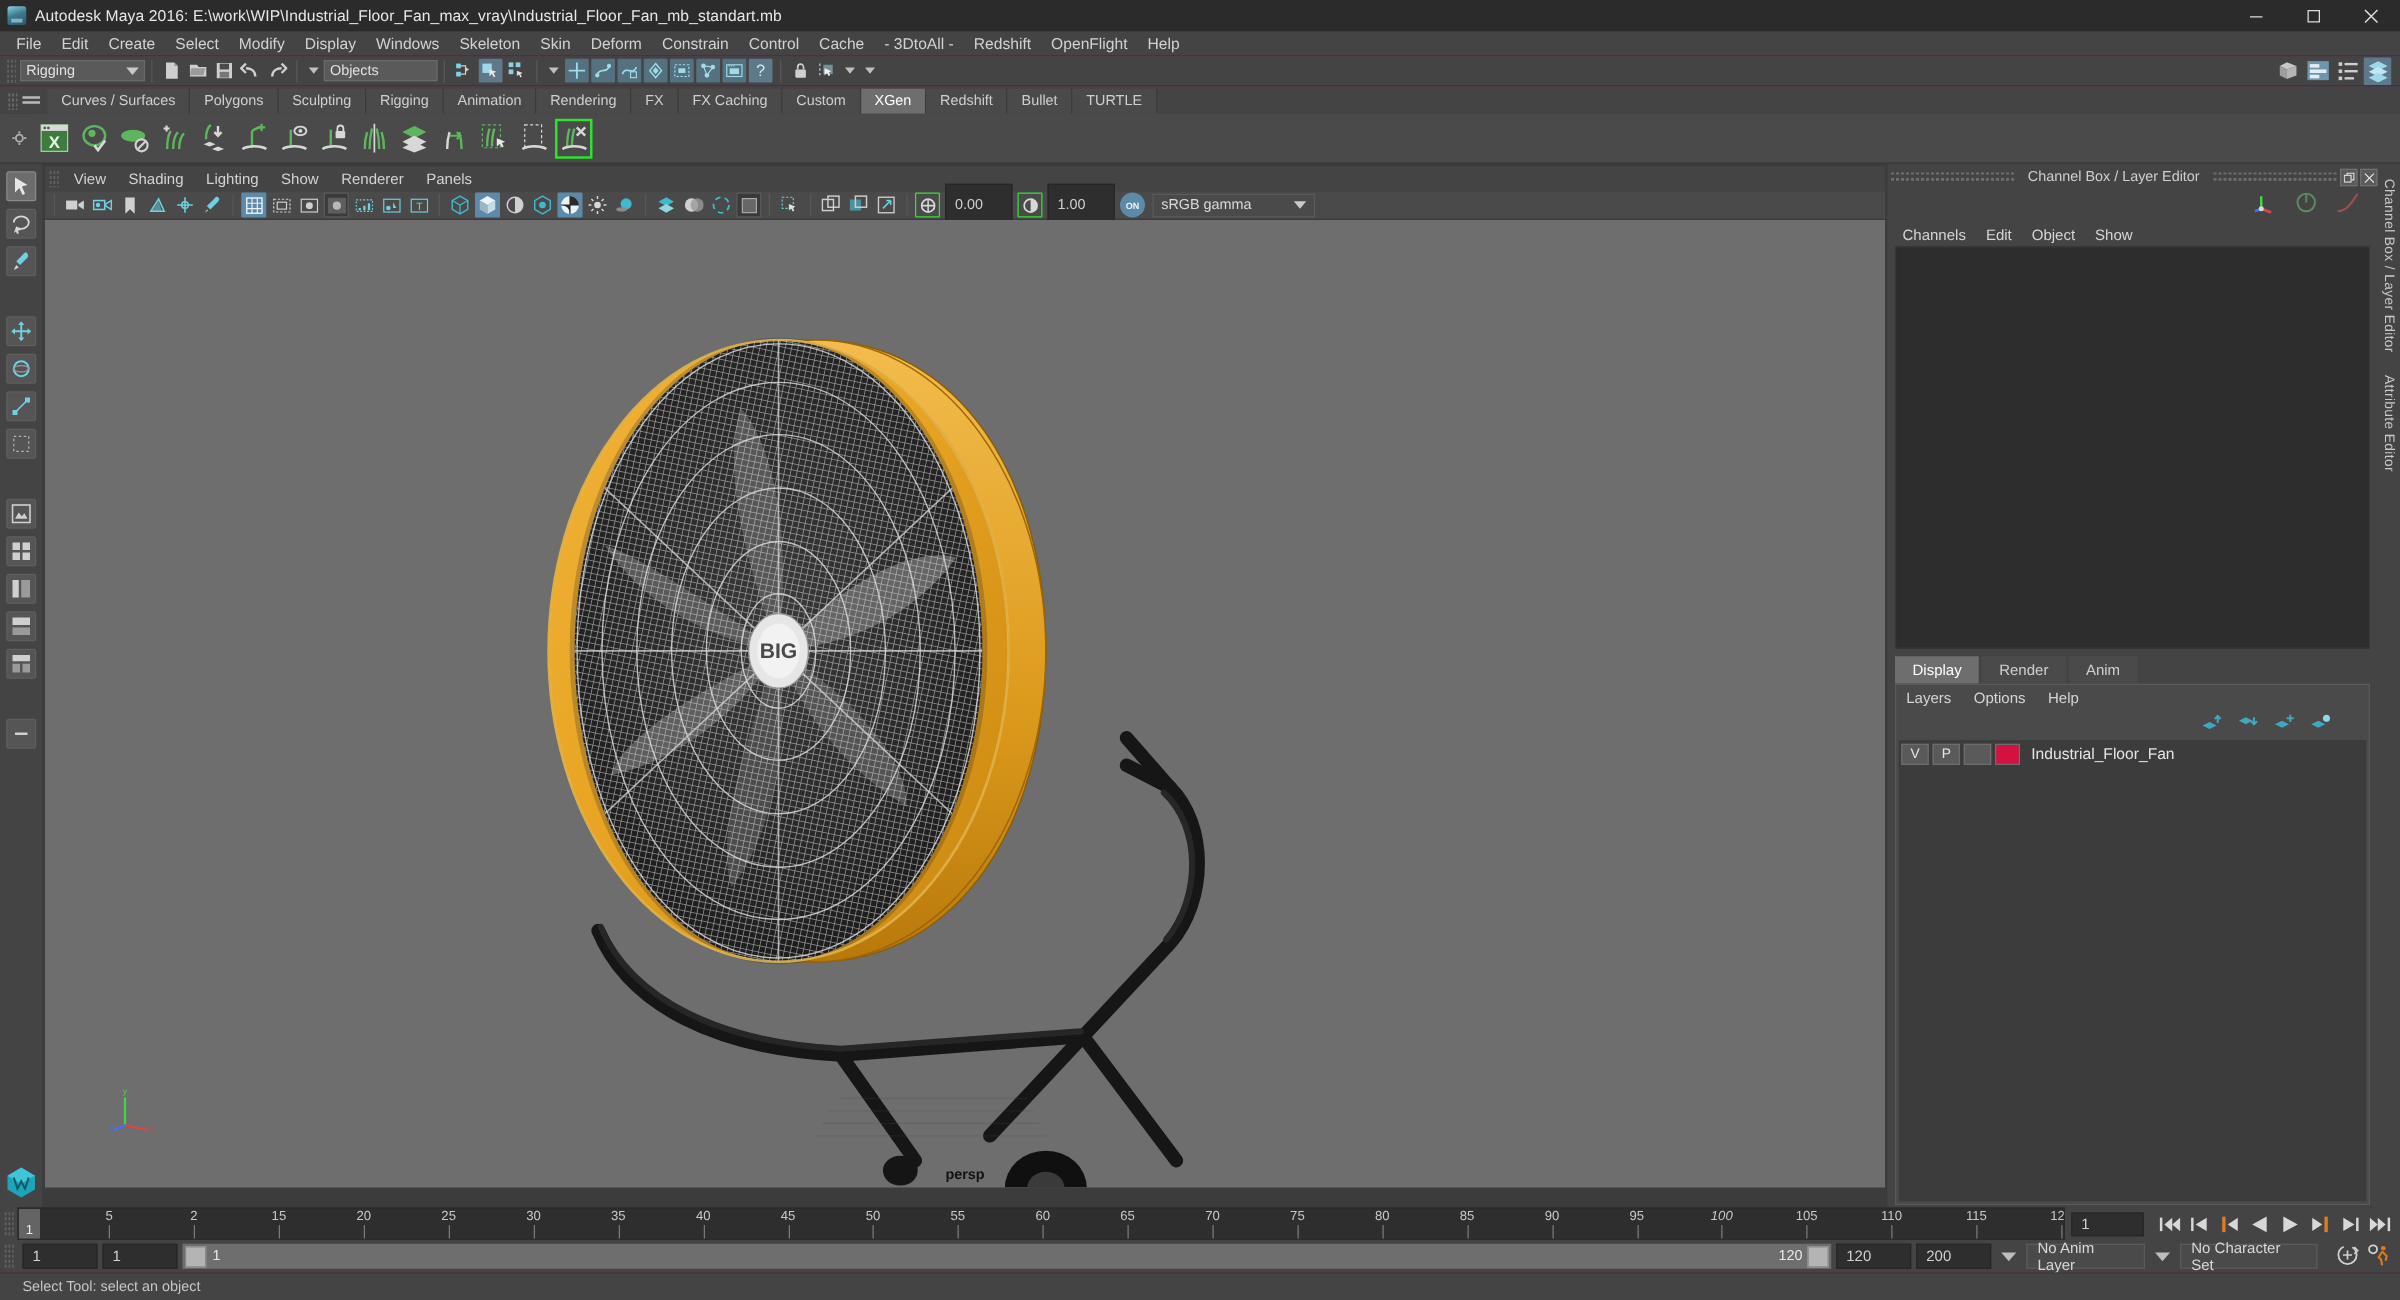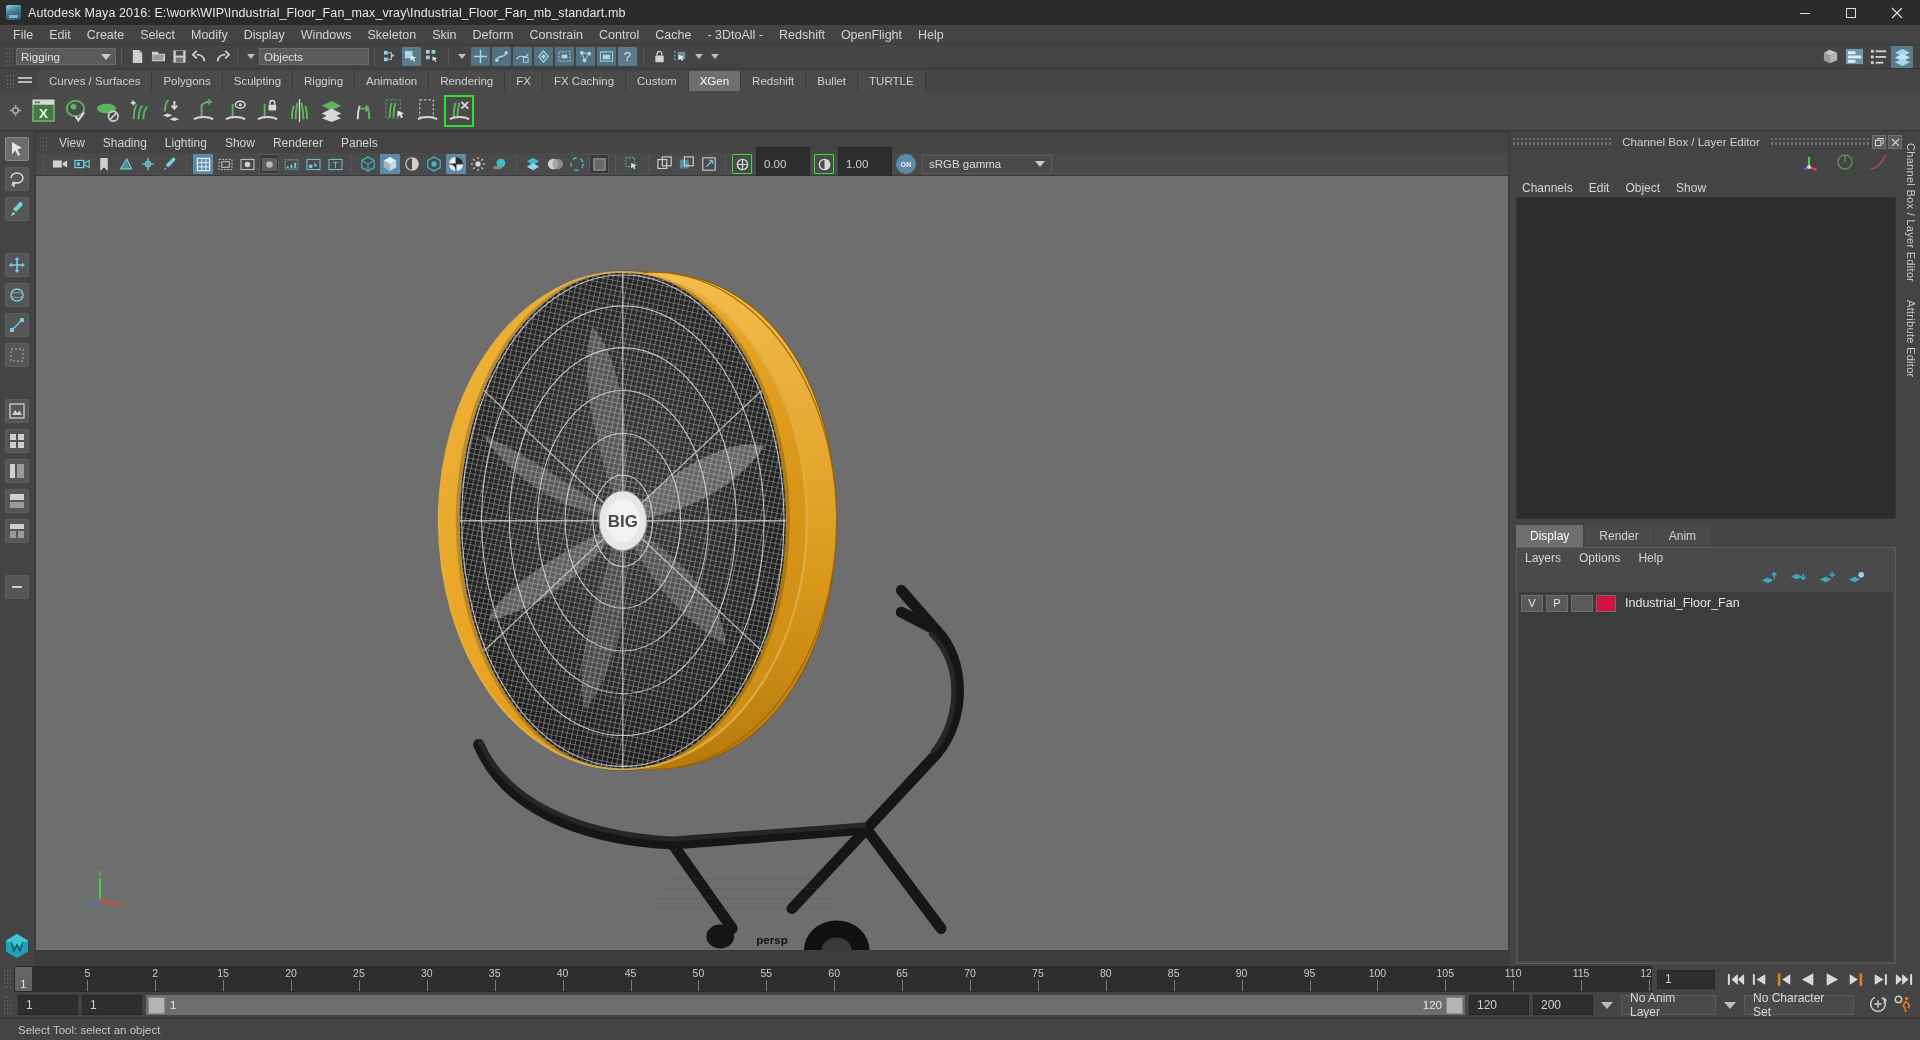--- a/index.html
+++ b/index.html
@@ -258,21 +258,21 @@
         </svg>
       </div>
     <div class="tbtn">
       <svg width="17" height="15" viewBox="0 0 18 16">
           <path d="M5 13c0-5 4-7 8-7M13 2l4 4-4 4" fill="none" stroke="#cfcfcf" stroke-width="2"></path>
         </svg>
       </div>
     <div class="sep"></div>
     <div class="tinyarr"></div>
 
-    <div class="combo" style="width:110px">
+    <div class="combo" style="width:91px">
       <span class="cval">Objects</span>
     </div>
     <div class="sep"></div>
 
     <div class="tbtn">
       <svg width="15" height="15" viewBox="0 0 16 16">
           <rect x="1" y="2" width="4" height="4" fill="#7fd3e8"></rect>
           <rect x="1" y="9" width="4" height="4" fill="#7fd3e8"></rect>
           <path d="M5 4h4v7H5" fill="none" stroke="#cfcfcf"></path>
           <path d="M9 5l3 2-3 2z" fill="#cfcfcf"></path>
@@ -1100,21 +1100,21 @@
         <div class="tlab" style="left: 1022.91px;">75</div>
         <div class="tick" style="left: 1090.81px;"></div>
         <div class="tlab" style="left: 1090.81px;">80</div>
         <div class="tick" style="left: 1158.71px;"></div>
         <div class="tlab" style="left: 1158.71px;">85</div>
         <div class="tick" style="left: 1226.61px;"></div>
         <div class="tlab" style="left: 1226.61px;">90</div>
         <div class="tick" style="left: 1294.5px;"></div>
         <div class="tlab" style="left: 1294.5px;">95</div>
         <div class="tick" style="left: 1362.4px;"></div>
-        <div class="tlab" style="left: 1362.4px;">100</div>
+        <div class="tlab" style="left: 1362.4px; font-style: italic;">100</div>
         <div class="tick" style="left: 1430.3px;"></div>
         <div class="tlab" style="left: 1430.3px;">105</div>
         <div class="tick" style="left: 1498.2px;"></div>
         <div class="tlab" style="left: 1498.2px;">110</div>
         <div class="tick" style="left: 1566.1px;"></div>
         <div class="tlab" style="left: 1566.1px;">115</div>
         <div class="tick" style="left: 1634px;"></div>
         <div class="tlab" style="left: 1634px;">120</div>
       </div>
     <div class="tfield">1</div>

